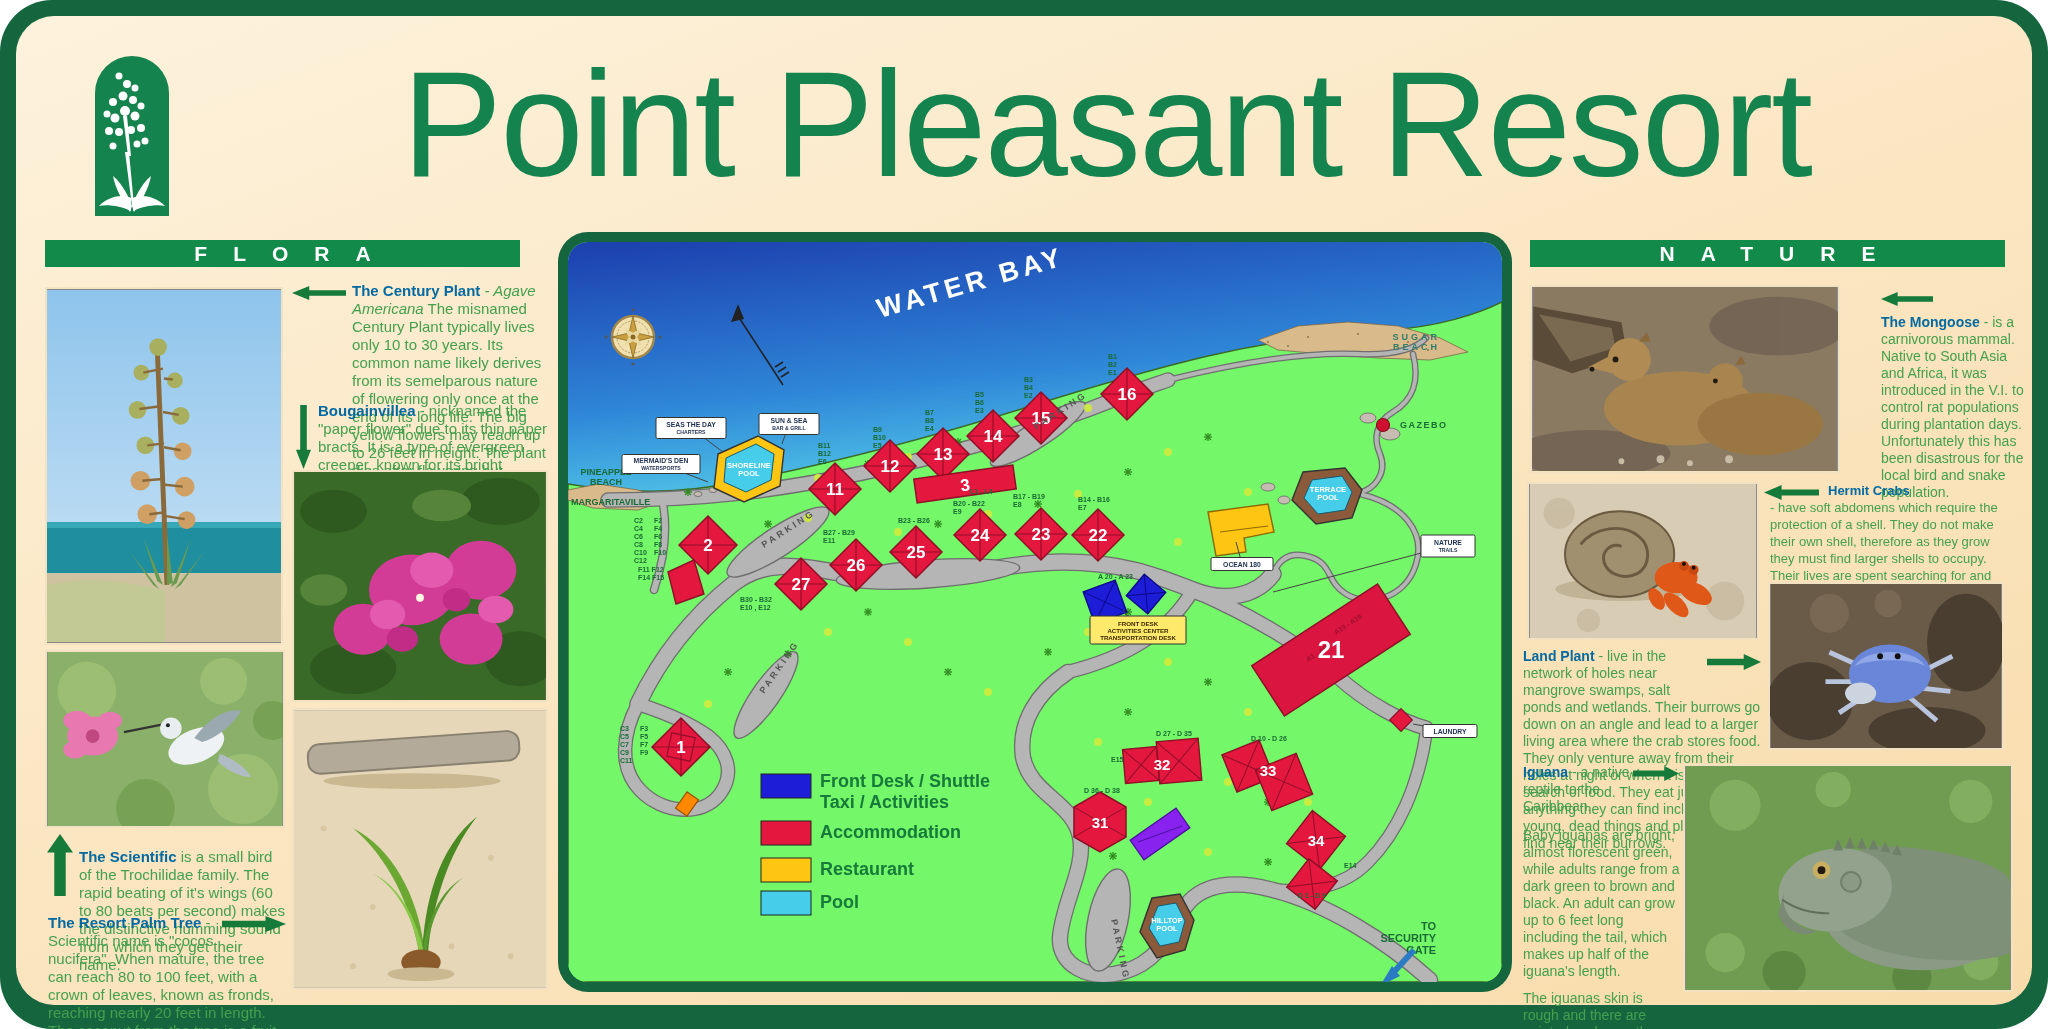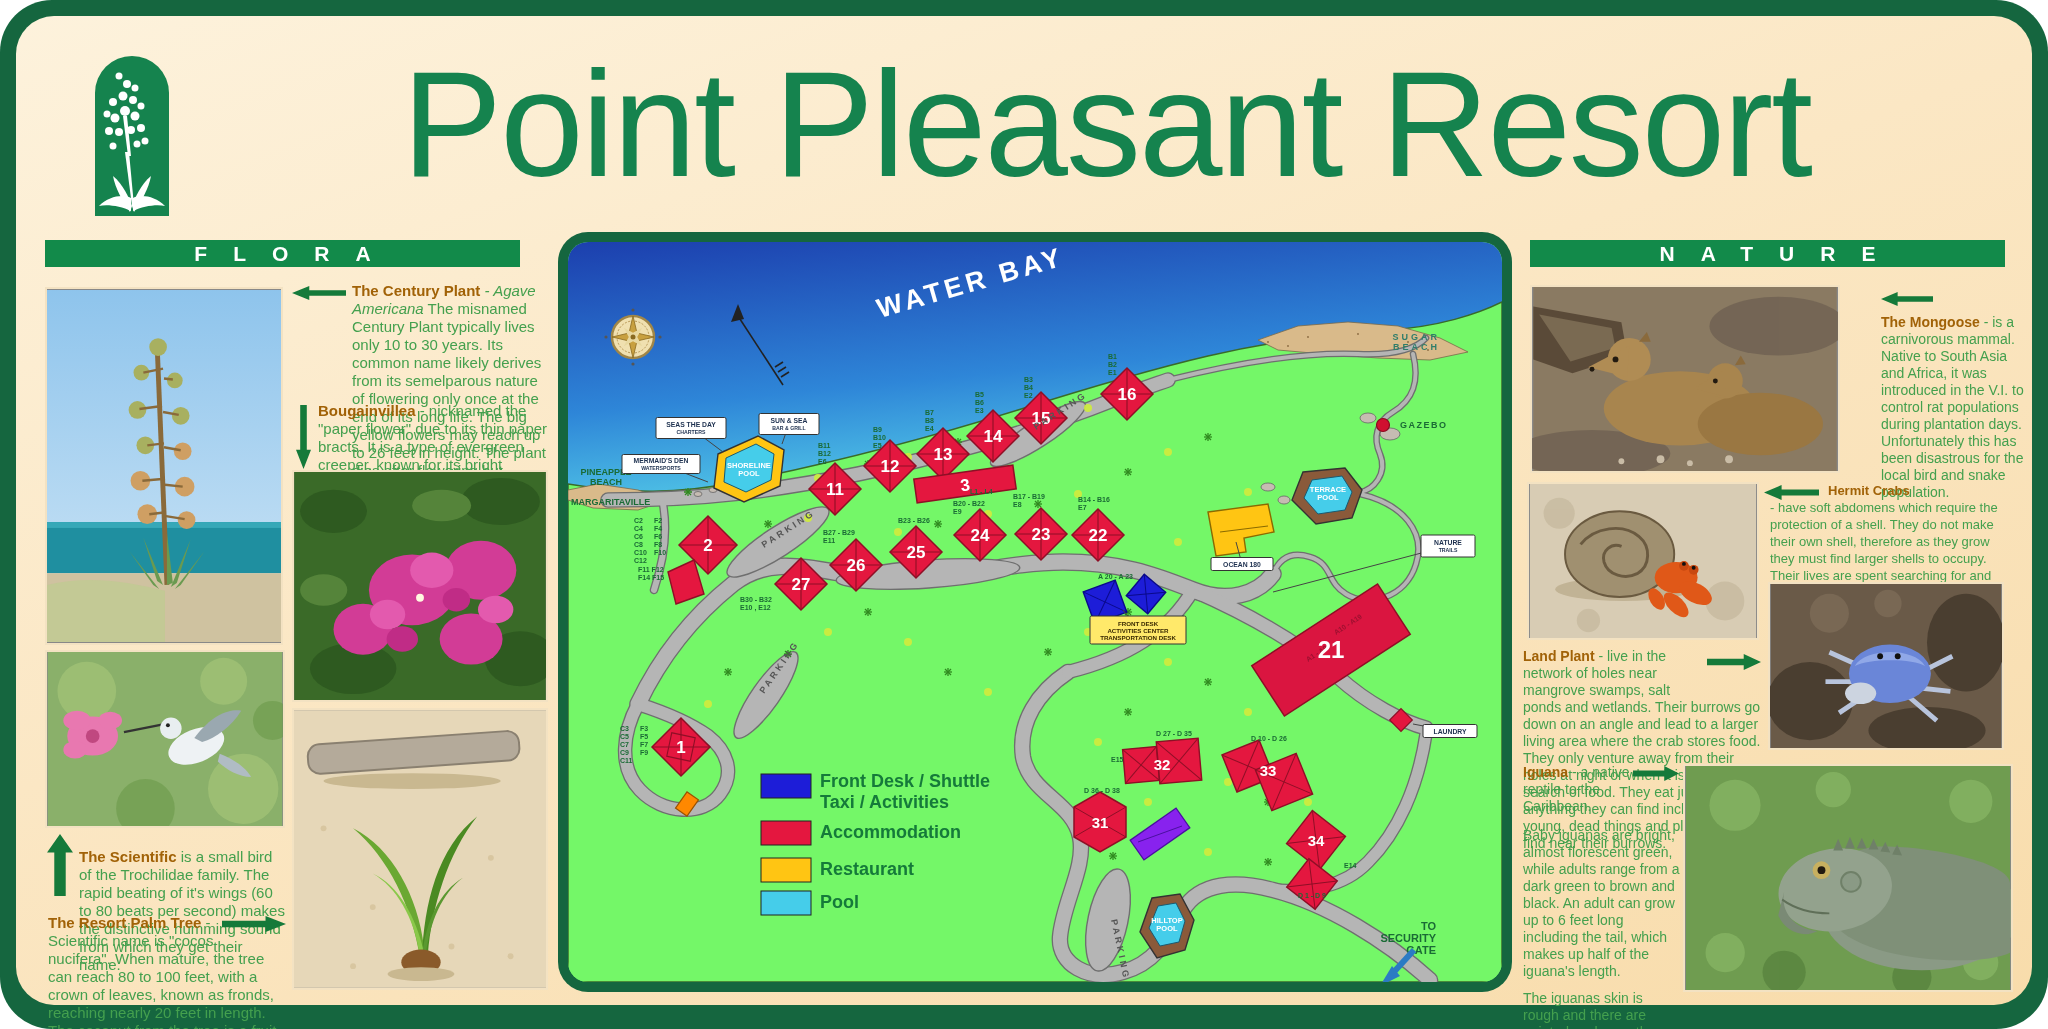--- a/index.html
+++ b/index.html
@@ -8,21 +8,21 @@
   .panel{position:absolute;left:16px;top:16px;right:16px;bottom:24px;border-radius:38px;
          background:linear-gradient(160deg,#fdf2dc 0%,#fbe7c4 45%,#f8dcab 100%);}
   .logo{position:absolute;left:95px;top:56px;width:74px;height:160px;background:#15834e;border-radius:37px 37px 0 0;}
   .title{position:absolute;left:205px;right:40px;top:38px;height:172px;line-height:172px;text-align:center;
          font-size:150px;font-weight:400;color:#15834e;letter-spacing:-2px;white-space:nowrap;}
   .bar{position:absolute;height:27px;background:#128a4a;color:#ffffff;display:flex;align-items:center;justify-content:center;
        font-weight:bold;font-size:21px;letter-spacing:26px;text-indent:26px;}
   .photo{position:absolute;overflow:hidden;border:2px solid #f3e2c2;box-sizing:border-box;background:#888;}
   .photo svg{display:block;width:100%;height:100%;}
   .tblock{position:absolute;color:#44a04e;font-size:15px;line-height:18px;}
-  .tblock b{color:#a16207;}
+  .tblock b{color:#0369a1;}
   .tblock i{color:#44a04e;}
   .tblock p{margin:0 0 10px 0;}
   .arrow{position:absolute;background:#157a3a;}
   .a-left{clip-path:polygon(0 50%,32% 0,32% 30%,100% 30%,100% 70%,32% 70%,32% 100%);}
   .a-right{clip-path:polygon(100% 50%,68% 0,68% 30%,0 30%,0 70%,68% 70%,68% 100%);}
   .a-up{clip-path:polygon(50% 0,100% 30%,72% 30%,72% 100%,28% 100%,28% 30%,0 30%);}
   .a-down{clip-path:polygon(50% 100%,100% 70%,72% 70%,72% 0,28% 0,28% 70%,0 70%);}
   .fl-right{float:right;}
   .map-frame{position:absolute;left:558px;top:232px;width:954px;height:760px;background:#15663f;border-radius:30px;padding:10px;box-sizing:border-box;}
   .map-inner{width:100%;height:100%;border-radius:20px;overflow:hidden;background:#74f768;}

